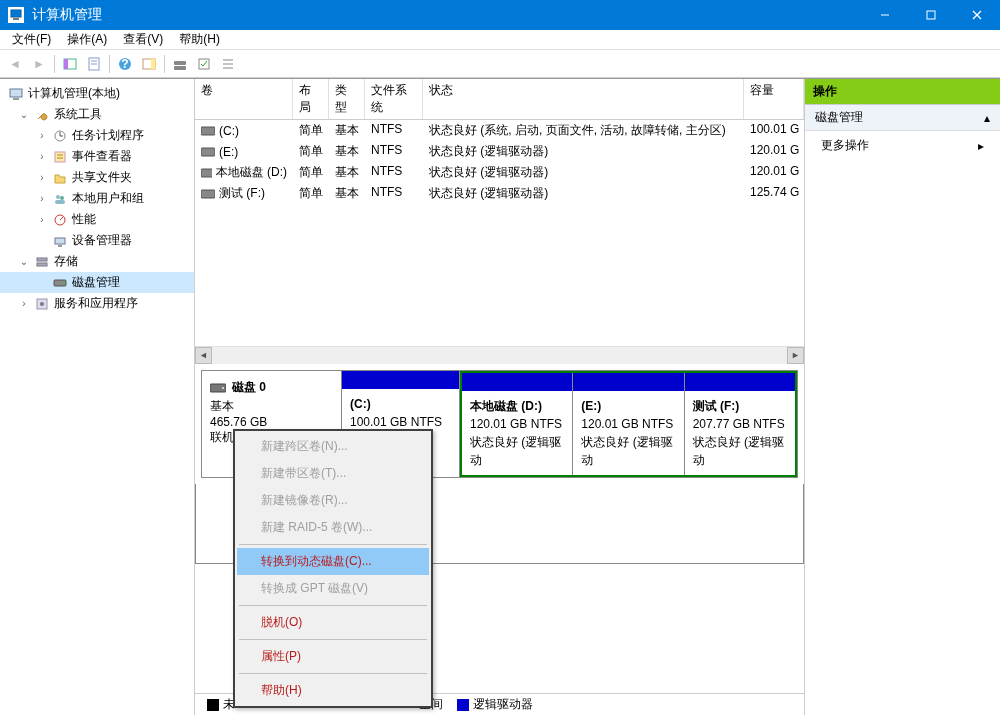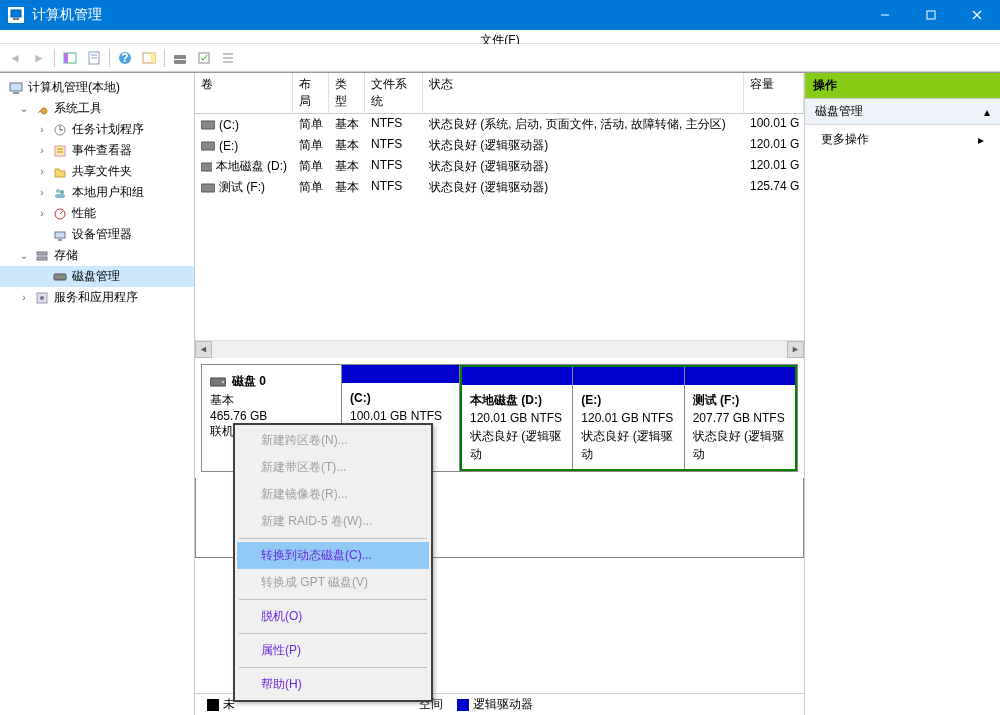--- a/index.html
+++ b/index.html
@@ -2,21 +2,21 @@
 <html><head>
 <meta charset="utf-8">
 <style>
 * { box-sizing: border-box; margin: 0; padding: 0; font-family: "Microsoft YaHei", "Segoe UI", sans-serif; font-size: 12px; }
 body { background: #fff; width: 1000px; height: 715px; overflow: hidden; display: flex; flex-direction: column; }
 .titlebar { background: #0078d7; color: #fff; height: 30px; display: flex; align-items: center; padding-left: 8px; }
 .titlebar .app-icon { width: 16px; height: 16px; background: #fff; margin-right: 8px; display: inline-flex; align-items: center; justify-content: center; }
 .titlebar .title { flex: 1; font-size: 14px; }
 .win-controls { display: flex; height: 100%; }
 .win-btn { width: 46px; display: flex; align-items: center; justify-content: center; color: #fff; cursor: pointer; }
-.menubar { height: 14px; background: #fff; display: flex; align-items: center; padding: 0 4px; border-bottom: 1px solid #e0e0e0; flex-direction: column; }
+.menubar { height: 20px; background: #fff; display: flex; align-items: center; padding: 0 4px; border-bottom: 1px solid #e0e0e0; }
 .menubar .mi { padding: 2px 8px; cursor: pointer; }
 .toolbar { height: 28px; background: #fff; display: flex; align-items: center; padding: 0 4px; gap: 2px; border-bottom: 1px solid #d0d0d0; }
 .tb-btn { width: 22px; height: 22px; display: flex; align-items: center; justify-content: center; border: 1px solid transparent; cursor: pointer; }
 .tb-sep { width: 1px; height: 18px; background: #ccc; margin: 0 2px; }
 .content { flex: 1; display: flex; border-top: 1px solid #999; overflow: hidden; }
 .tree-pane { width: 195px; border-right: 1px solid #ccc; padding: 4px 0; overflow: auto; background: #fff; }
 .tree-item { display: flex; align-items: center; padding: 2px 4px; white-space: nowrap; cursor: pointer; }
 .tree-item.selected { background: #cce8ff; }
 .tree-toggle { width: 12px; text-align: center; color: #666; cursor: pointer; font-size: 10px; }
 .tree-icon { width: 16px; height: 16px; margin: 0 4px; display: inline-flex; align-items: center; justify-content: center; font-size: 11px; }
@@ -44,21 +44,21 @@
 .part-body { padding: 6px 8px; font-size: 12px; line-height: 1.5; }
 .partitions.sel { border: 2px solid #008000; }
 .disk-row2 { display: flex; border: 1px solid #888; border-top: none; min-height: 80px; }
 .legend { height: 22px; border-top: 1px solid #ccc; background: #fff; display: flex; align-items: center; gap: 14px; padding: 0 12px; position: absolute; bottom: 0; left: 0; right: 0; }
 .legend .sw { width: 12px; height: 12px; display: inline-block; margin-right: 4px; vertical-align: middle; }
 .actions-pane { width: 195px; background: #fff; display: flex; flex-direction: column; }
 .actions-pane .hdr { background: #84cc16; border-bottom: 1px solid #ccc; padding: 4px 8px; font-weight: bold; }
 .actions-pane .section { background: #eef3fa; padding: 4px 10px; display: flex; align-items: center; justify-content: space-between; border-bottom: 1px solid #ddd; cursor: pointer; }
 .actions-pane .action-item { padding: 6px 16px; cursor: pointer; display: flex; align-items: center; justify-content: space-between; }
 .context-menu { position: absolute; background: #f0f0f0; border: 2px solid #404040; box-shadow: 2px 2px 4px rgba(0,0,0,0.25); width: 200px; z-index: 100; padding: 2px; }
-.context-menu .cmi { padding: 5px 24px; cursor: default; color: #6d28d9; }
+.context-menu .cmi { padding: 5px 24px; cursor: default; color: #b91c1c; }
 .context-menu .cmi.disabled { color: #a0a0a0; }
 .context-menu .cmi.highlight { background: #91c9f7; }
 .context-menu .sep { height: 1px; background: #c0c0c0; margin: 3px 2px; }
 .disabled-arrow { color: #bbb; }
 svg { display: block; }
 </style>
 </head>
 <body>
 
 <div class="titlebar">

